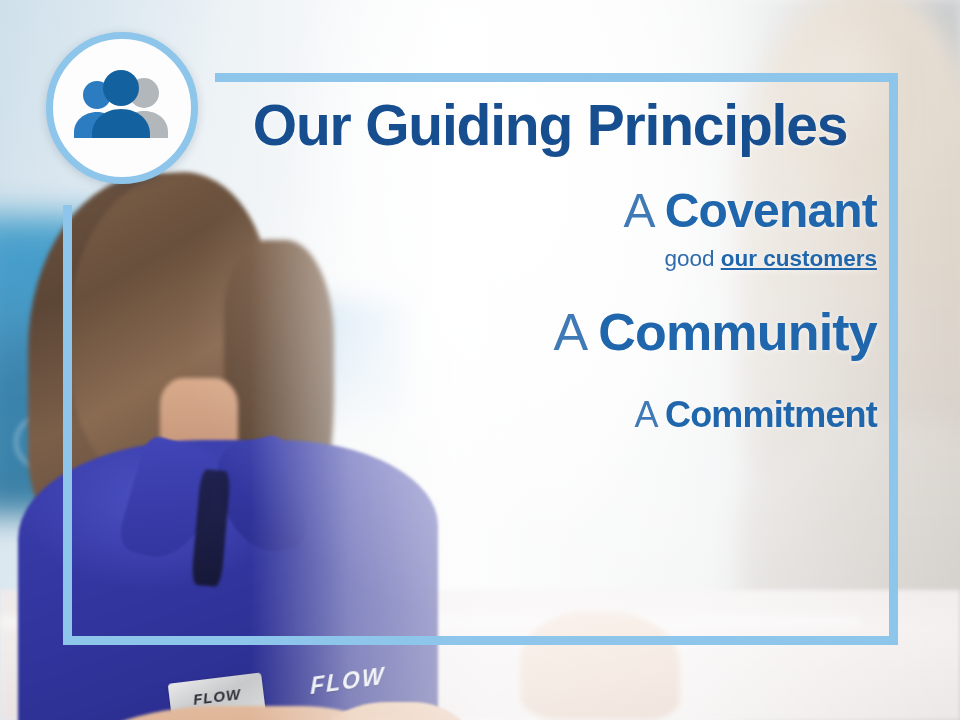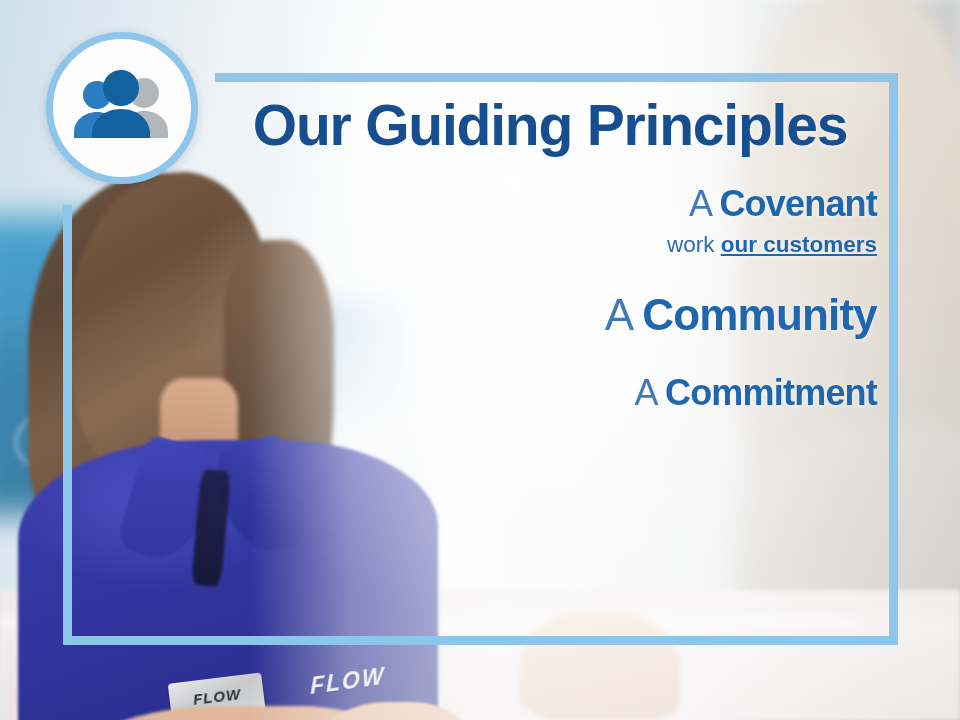--- a/index.html
+++ b/index.html
@@ -336,22 +336,22 @@
     font-family: "Liberation Sans", sans-serif;
     font-size: 22.5px;
     line-height: 1.30;
     font-weight: 400;
     color: #2f6cab;
     margin-top: 6px;
   }
   .p-sub b { font-weight: 700; color: #1f66ad; text-decoration: underline; }
 
   
-  #block-covenant   .p-head { font-size: 36px; }
-  #block-community  .p-head { font-size: 44px; }
+  #block-covenant   .p-head { font-size: 48px; }
+  #block-community  .p-head { font-size: 52px; }
   #block-commitment .p-head { font-size: 36px; }
   #block-covenant   { margin-bottom: 30px; }
   #block-community  { margin-bottom: 34px; }
 </style>
 </head>
 <body>
 
 <div id="poster">
 
   <div class="photo">
@@ -423,21 +423,21 @@
 
   <div class="headline">Our Guiding Principles</div>
 
   <div class="principles">
 
     <div class="principle" id="block-covenant">
       <div class="p-head">
         <span class="lead">A </span><span class="key">Covenant</span>
       </div>
       <div class="p-sub">
-        <span>work </span><b>our customers</b><span></span>
+        <span>good </span><b>our customers</b><span></span>
       </div>
     </div>
 
     <div class="principle" id="block-community">
       <div class="p-head">
         <span class="lead">A </span><span class="key">Community</span>
       </div>
     </div>
 
     <div class="principle" id="block-commitment">

